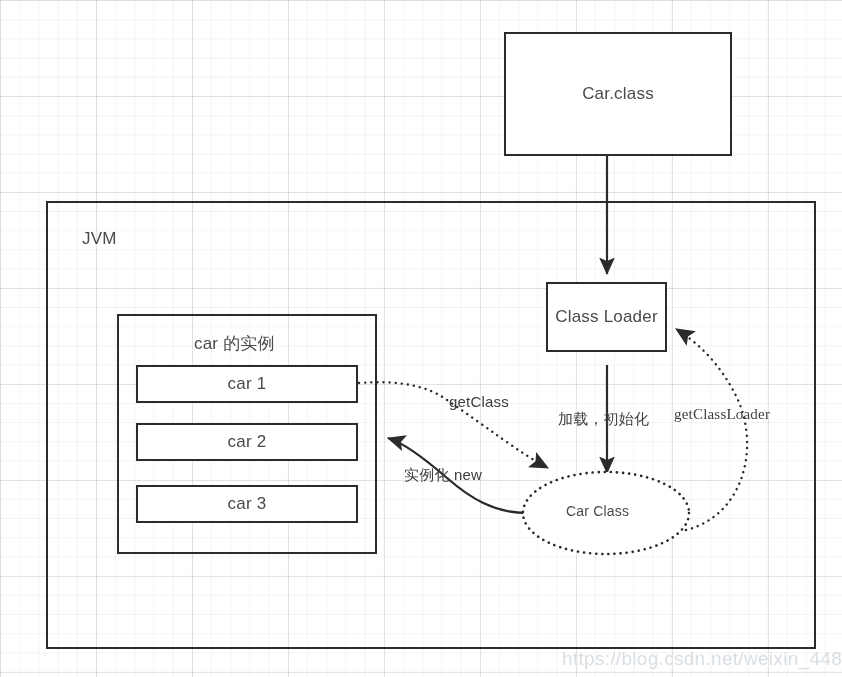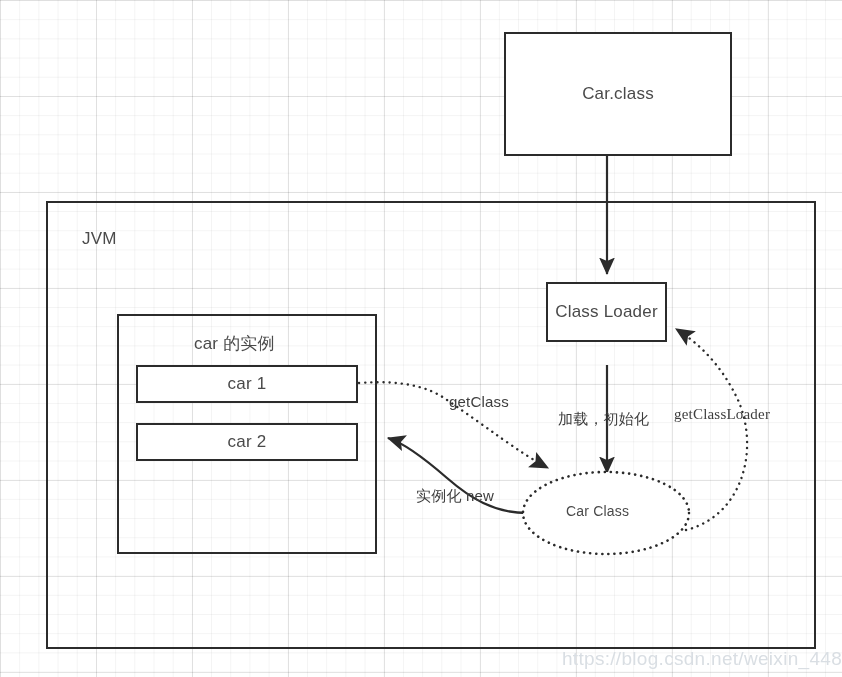--- a/index.html
+++ b/index.html
@@ -125,33 +125,36 @@
   <div class="label" style="left:186px; top:332px;">car 的实例</div>
 
   <div class="node" style="left:136px; top:365px; width:222px; height:38px;text-align:right;">
     <span>car 1</span>
   </div>
 
   <div class="node" style="left:136px; top:423px; width:222px; height:38px;">
     <span>car 2</span>
   </div>
 
+  <div class="node" style="left:136px; top:485px; width:222px; height:38px;">
+    <span>car 3</span>
+  </div>
 
-  <div class="node" style="left:546px; top:282px; width:121px; height:60px;">
+  <div class="node" style="left:546px; top:282px; width:121px; height:70px;">
     <span>Class Loader</span>
   </div>
 
   <svg style="position:absolute; left:519px; top:468px; width:174px; height:90px;" viewBox="0 0 174 90" xmlns="http://www.w3.org/2000/svg">
     <ellipse cx="87" cy="45" rx="83" ry="41" fill="#ffffff" stroke="#2b2b2b" stroke-width="2.6" stroke-linecap="round" stroke-dasharray="0.1 6"></ellipse>
   </svg>
   <div class="ellipse-label" style="left:566px; top:503px;">Car Class</div>
 
   <div class="edge-label" style="left:449px; top:393px;">getClass</div>
 
-  <div class="edge-label" style="left:416px; top:466px;margin-top:21px;">实例化 new</div>
+  <div class="edge-label" style="left:404px; top:466px;">实例化 new</div>
 
   <div class="edge-label" style="left:558px; top:410px;">加载，初始化</div>
 
   <div class="edge-label" style="left:674px; top:406px;font-family:Liberation Serif, serif;">getClassLoader</div>
 
   <div class="watermark" style="left:562px; top:648px;">https://blog.csdn.net/weixin_44846429</div>
 
 </div>
 
 </body></html>

